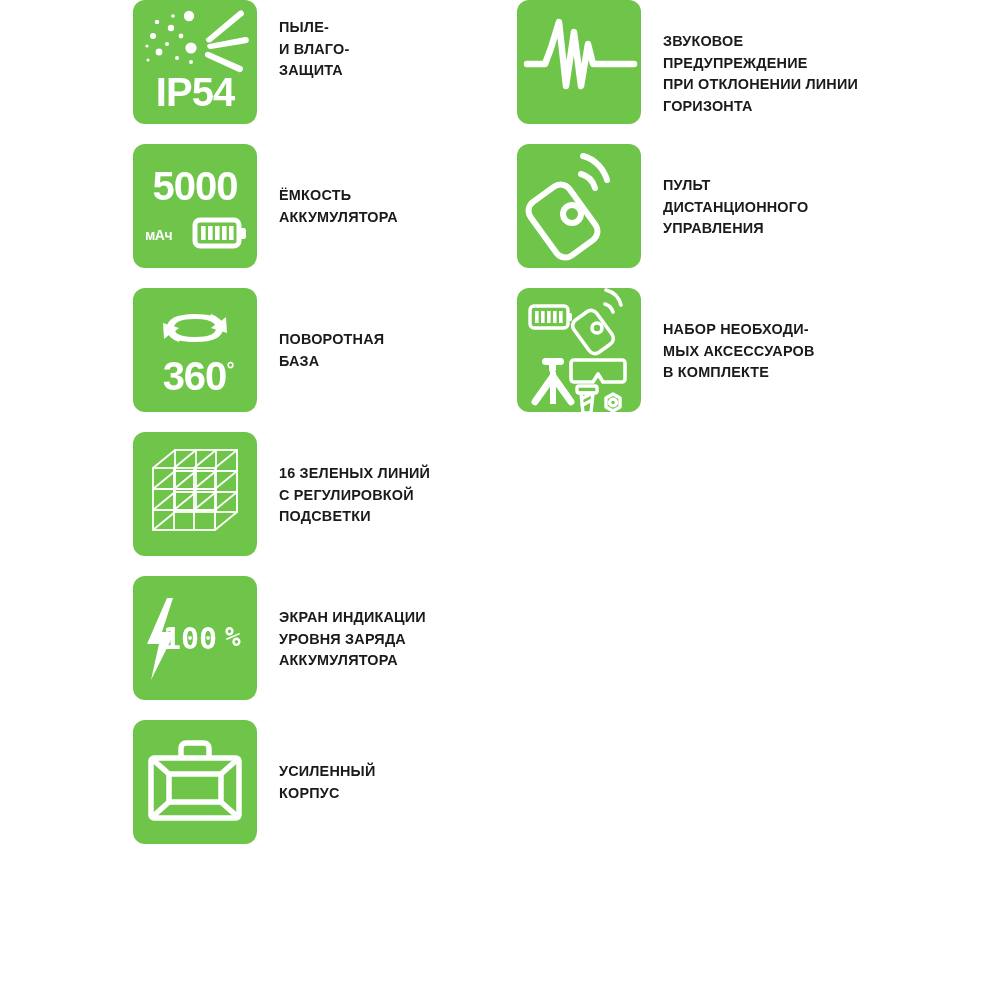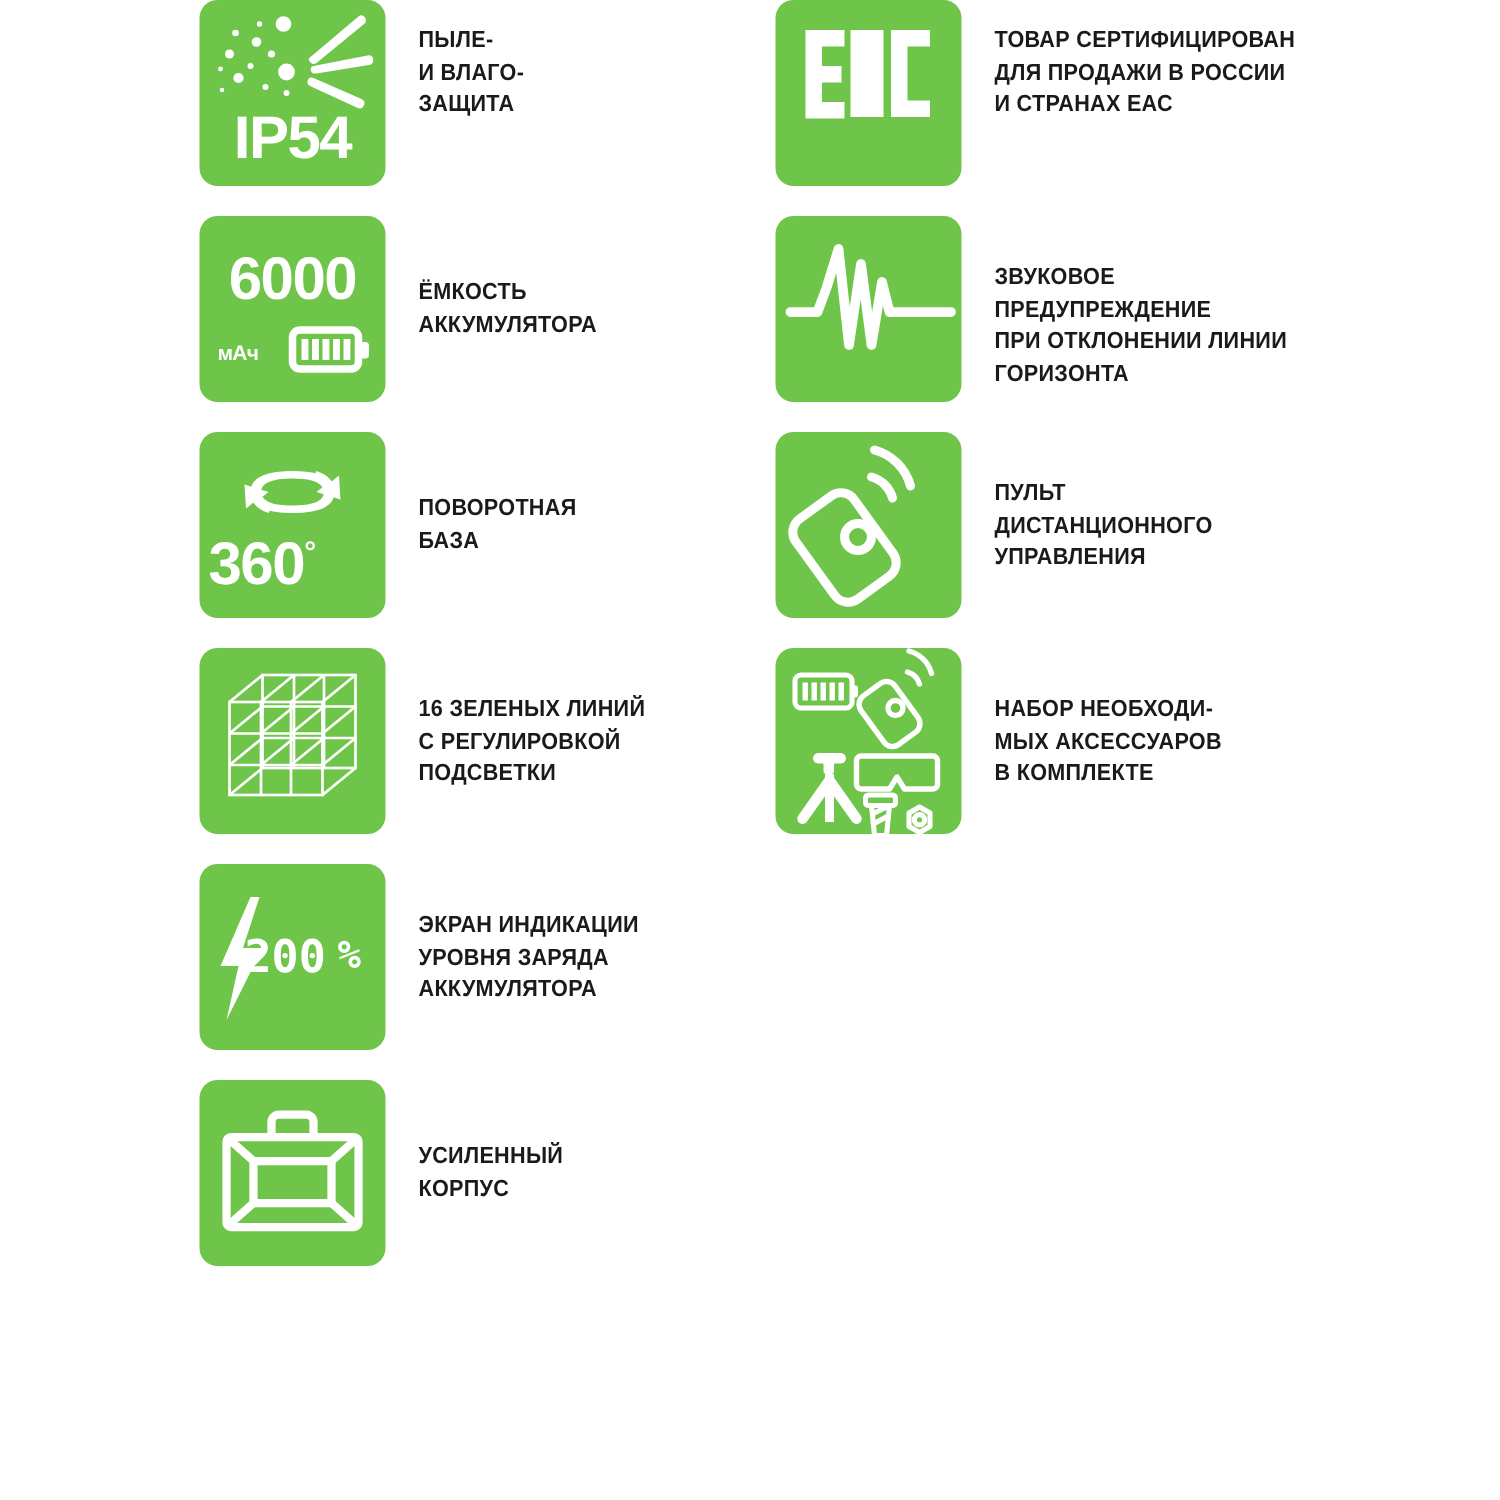--- a/index.html
+++ b/index.html
@@ -65,21 +65,21 @@
     position:absolute;
     color:#ffffff;
     font-weight:bold;
     font-family:"Liberation Sans", sans-serif;
     line-height:1;
     pointer-events:none;
   }
   .t-ip54{ left:0;right:0;bottom:12px;text-align:center;font-size:40px;letter-spacing:-1px; }
   .t-6000{ left:0;right:0;top:22px;text-align:center;font-size:40px;letter-spacing:-1px; }
   .t-mah{ left:12px;bottom:26px;font-size:14px;letter-spacing:-0.5px; }
-  .t-360{ left:6px;right:0;bottom:16px;text-align:left;font-size:40px;letter-spacing:-1px; }
+  .t-360{ left:6px;right:0;bottom:16px;text-align:center;font-size:40px;letter-spacing:-1px; }
   .t-deg{ font-size:20px;vertical-align:super; }
   .t-100{ left:30px;top:48px;font-size:30px;font-family:"DejaVu Sans Mono", monospace;letter-spacing:0px; }
   .t-pct{ left:92px;top:48px;font-size:26px;font-family:"DejaVu Sans Mono", monospace; }
 </style>
 </head>
 <body>
 
 <div id="sheet">
 
   <div class="col" id="col-left">
@@ -121,21 +121,21 @@
           </g>
           <g fill="#ffffff">
             <rect x="107" y="84" width="6" height="11" rx="2.5"></rect>
             <rect x="68" y="82" width="4.6" height="14"></rect>
             <rect x="75" y="82" width="4.6" height="14"></rect>
             <rect x="82" y="82" width="4.6" height="14"></rect>
             <rect x="89" y="82" width="4.6" height="14"></rect>
             <rect x="96" y="82" width="4.6" height="14"></rect>
           </g>
         </svg>
-        <div class="tiletxt t-6000">6000</div>
+        <div class="tiletxt t-6000">5000</div>
         <div class="tiletxt t-mah">мАч</div>
       </div>
       <div class="caption cap-two">ЁМКОСТЬ
 АККУМУЛЯТОРА</div>
     </div>
 
     <div class="feature">
       <div class="tile">
         <svg viewBox="0 0 124 124">
           <g fill="#ffffff">
@@ -183,21 +183,21 @@
       <div class="caption cap-mid">16 ЗЕЛЕНЫХ ЛИНИЙ
 С РЕГУЛИРОВКОЙ
 ПОДСВЕТКИ</div>
     </div>
 
     <div class="feature">
       <div class="tile">
         <svg viewBox="0 0 124 124">
           <path d="M34 22 L14 68 L26 68 L18 104 L42 56 L29 56 L40 22 Z" fill="#ffffff"></path>
         </svg>
-        <div class="tiletxt t-100">200</div>
+        <div class="tiletxt t-100">100</div>
         <div class="tiletxt t-pct">%</div>
       </div>
       <div class="caption cap-mid">ЭКРАН ИНДИКАЦИИ
 УРОВНЯ ЗАРЯДА
 АККУМУЛЯТОРА</div>
     </div>
 
     <div class="feature">
       <div class="tile">
         <svg viewBox="0 0 124 124">
@@ -214,34 +214,20 @@
       </div>
       <div class="caption cap-two">УСИЛЕННЫЙ
 КОРПУС</div>
     </div>
 
 
   </div>
 
   <div class="col" id="col-right">
 
-    <div class="feature">
-      <div class="tile">
-        <svg viewBox="0 0 124 124">
-          <g fill="#ffffff">
-            <path d="M20 20 h26 v11 h-15 v13 h13 v11 h-13 v13 h15 v11 h-26 z"></path>
-            <path d="M50 20 h11 v58 h-11 v-21 h-0 z M50 41 h22 v11 h-22 z M61 20 h11 v58 h-11 z"></path>
-            <path d="M77 20 h11 v58 h-11 z M77 20 h26 v11 h-26 z M77 67 h26 v11 h-26 z"></path>
-          </g>
-        </svg>
-      </div>
-      <div class="caption cap-narrow">ТОВАР СЕРТИФИЦИРОВАН
-ДЛЯ ПРОДАЖИ В РОССИИ
-И СТРАНАХ ЕАС</div>
-    </div>
 
 
     <div class="feature">
       <div class="tile">
         <svg viewBox="0 0 124 124">
           <path d="M10 64 h18 l6 -16 l8 -26 l7 64 l8 -54 l7 54 l7 -42 l5 20 h41" fill="none" stroke="#ffffff" stroke-width="6.5" stroke-linecap="round" stroke-linejoin="round"></path>
         </svg>
       </div>
       <div class="caption cap-mid">ЗВУКОВОЕ ПРЕДУПРЕЖДЕНИЕ
 ПРИ ОТКЛОНЕНИИ ЛИНИИ

